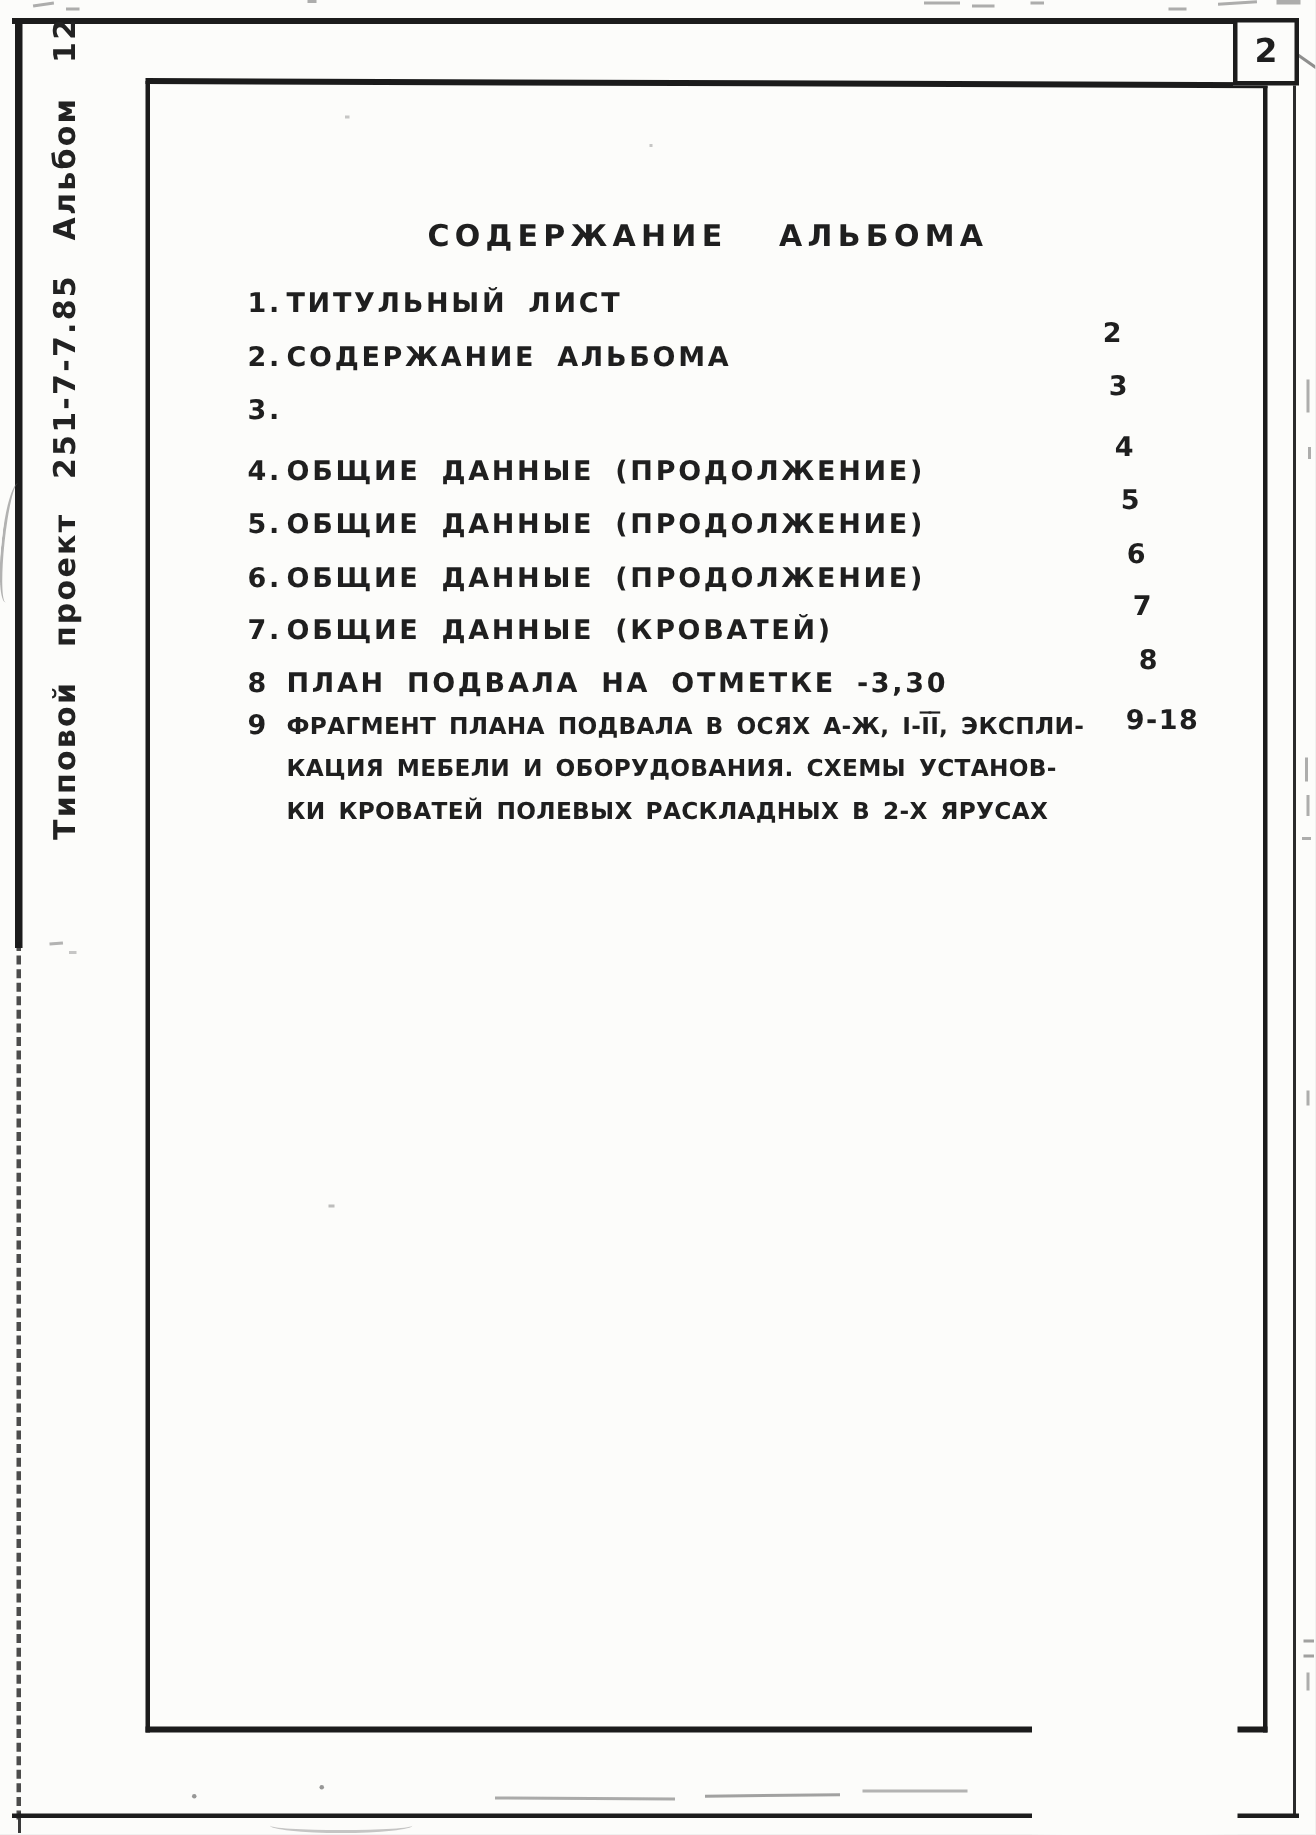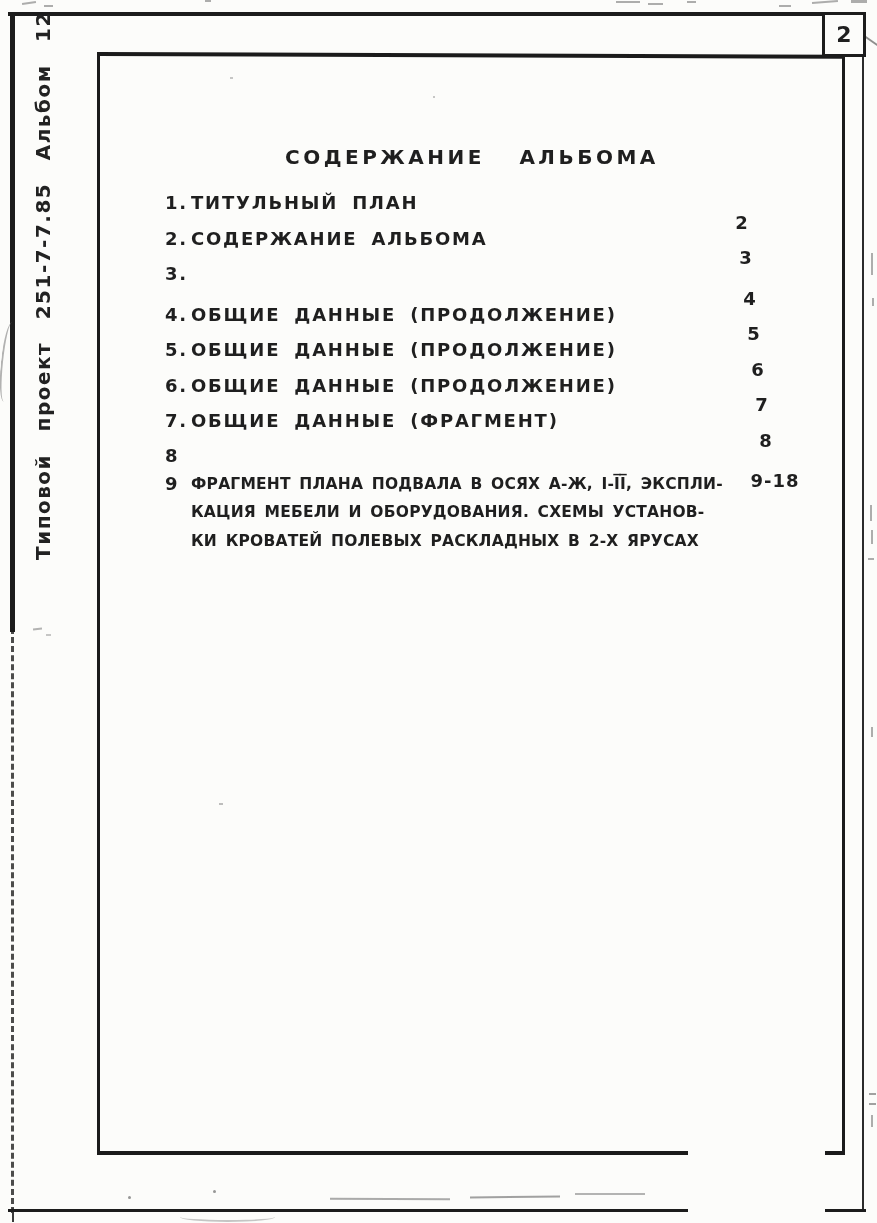--- a/index.html
+++ b/index.html
@@ -89,21 +89,21 @@
     <div class="fb fb-bottom"></div>
   </div>
 
   <div class="content">
     <div class="title">СОДЕРЖАНИЕ АЛЬБОМА</div>
     <div class="rows">
       <div class="col-header">СТР.</div>
 
     <div class="row">
           <span class="num">1.</span>
-          <span class="text">ТИТУЛЬНЫЙ ПЛАН</span>
+          <span class="text">ТИТУЛЬНЫЙ ЛИСТ</span>
           <span class="page" style="left: 523px;"></span>
         </div>
         <div class="row">
           <span class="num">2.</span>
           <span class="text">СОДЕРЖАНИЕ АЛЬБОМА</span>
           <span class="page" style="left: 527px;">2</span>
         </div>
         <div class="row">
           <span class="num">3.</span>
           <span class="page" style="left: 531px;">3</span>
@@ -118,25 +118,26 @@
           <span class="text">ОБЩИЕ ДАННЫЕ (ПРОДОЛЖЕНИЕ)</span>
           <span class="page" style="left: 539px;">5</span>
         </div>
         <div class="row">
           <span class="num">6.</span>
           <span class="text">ОБЩИЕ ДАННЫЕ (ПРОДОЛЖЕНИЕ)</span>
           <span class="page" style="left: 543px;">6</span>
         </div>
         <div class="row">
           <span class="num">7.</span>
-          <span class="text">ОБЩИЕ ДАННЫЕ (ФРАГМЕНТ)</span>
+          <span class="text">ОБЩИЕ ДАННЫЕ (КРОВАТЕЙ)</span>
           <span class="page" style="left: 547px;">7</span>
         </div>
         <div class="row">
           <span class="num">8</span>
+          <span class="text">ПЛАН ПОДВАЛА НА ОТМЕТКЕ -3,30</span>
           <span class="page" style="left: 551px;">8</span>
         </div>
         <div class="row multi">
           <span class="num">9</span>
           <span class="text">ФРАГМЕНТ ПЛАНА ПОДВАЛА В ОСЯХ А-Ж, I-I̅I̅, ЭКСПЛИ-
 КАЦИЯ МЕБЕЛИ И ОБОРУДОВАНИЯ. СХЕМЫ УСТАНОВ-
 КИ КРОВАТЕЙ ПОЛЕВЫХ РАСКЛАДНЫХ В 2-Х ЯРУСАХ</span>
           <span class="page" style="left: 560px;">9-18</span>
         </div>
       </div>

